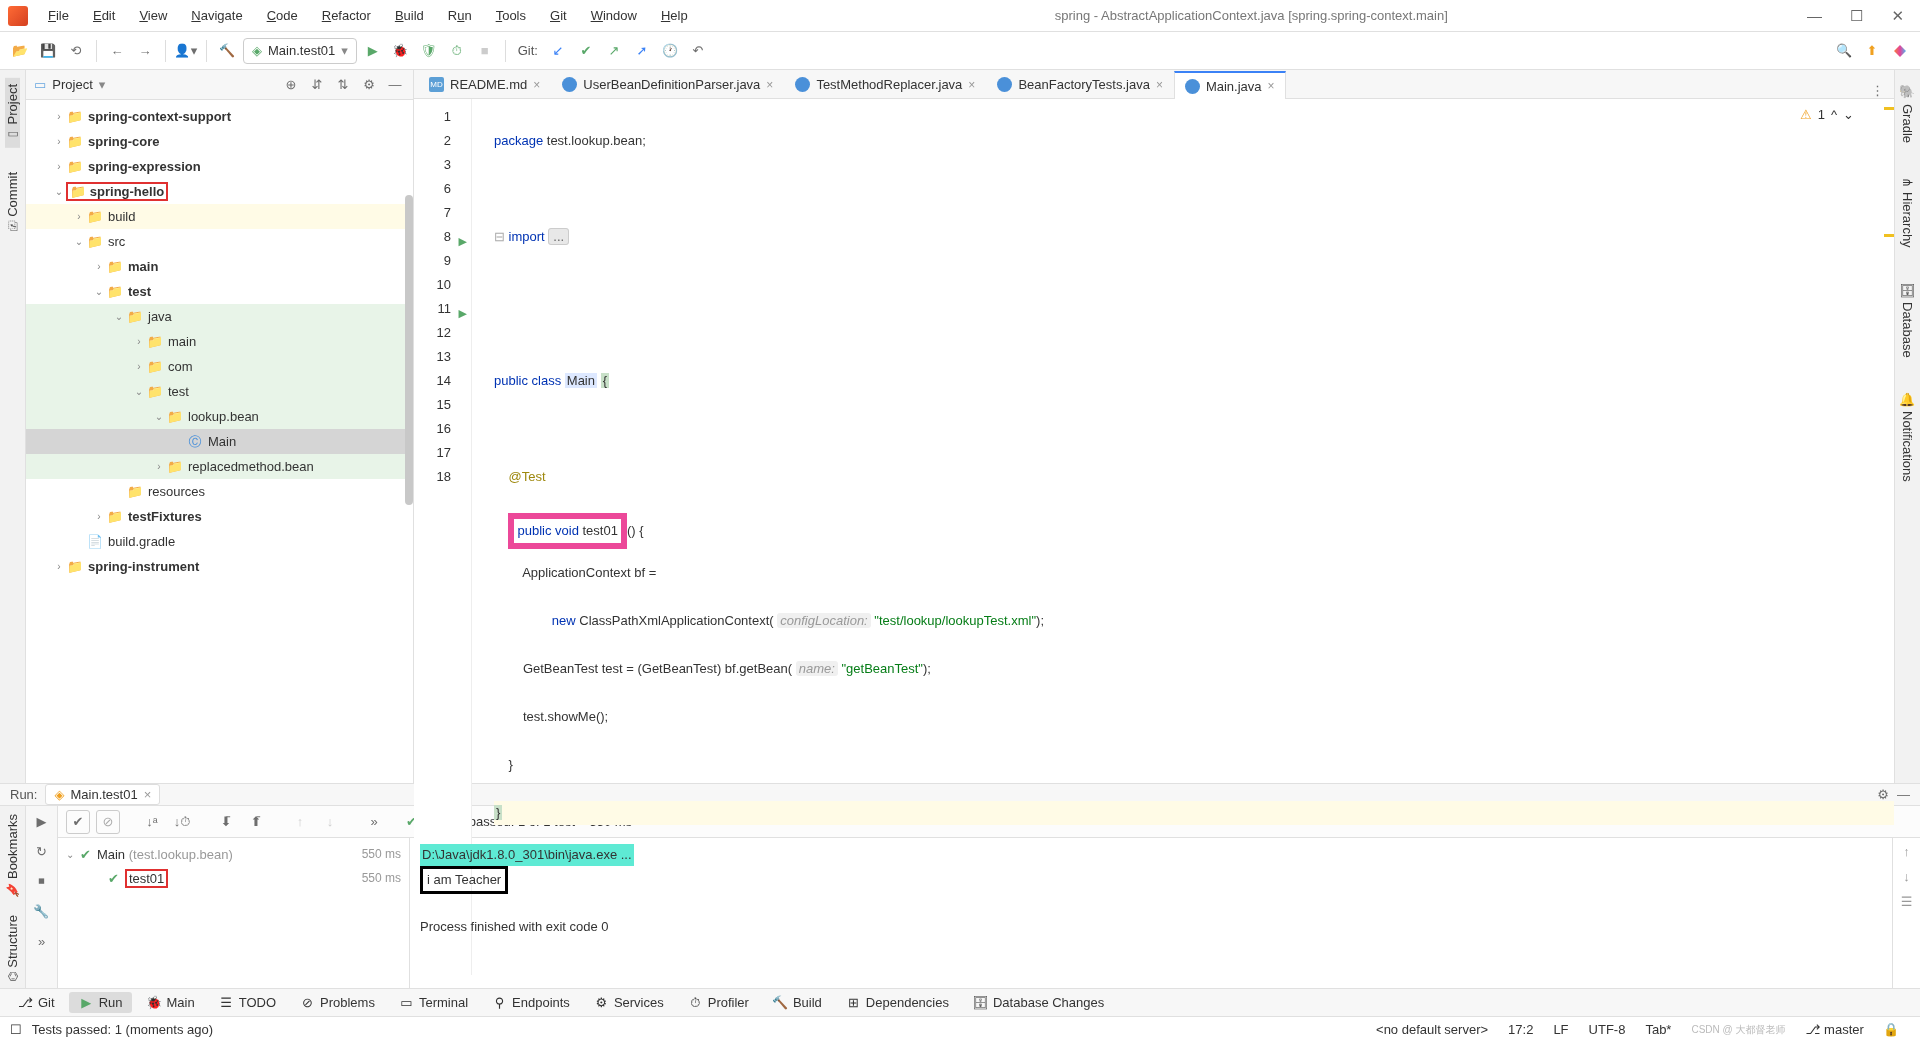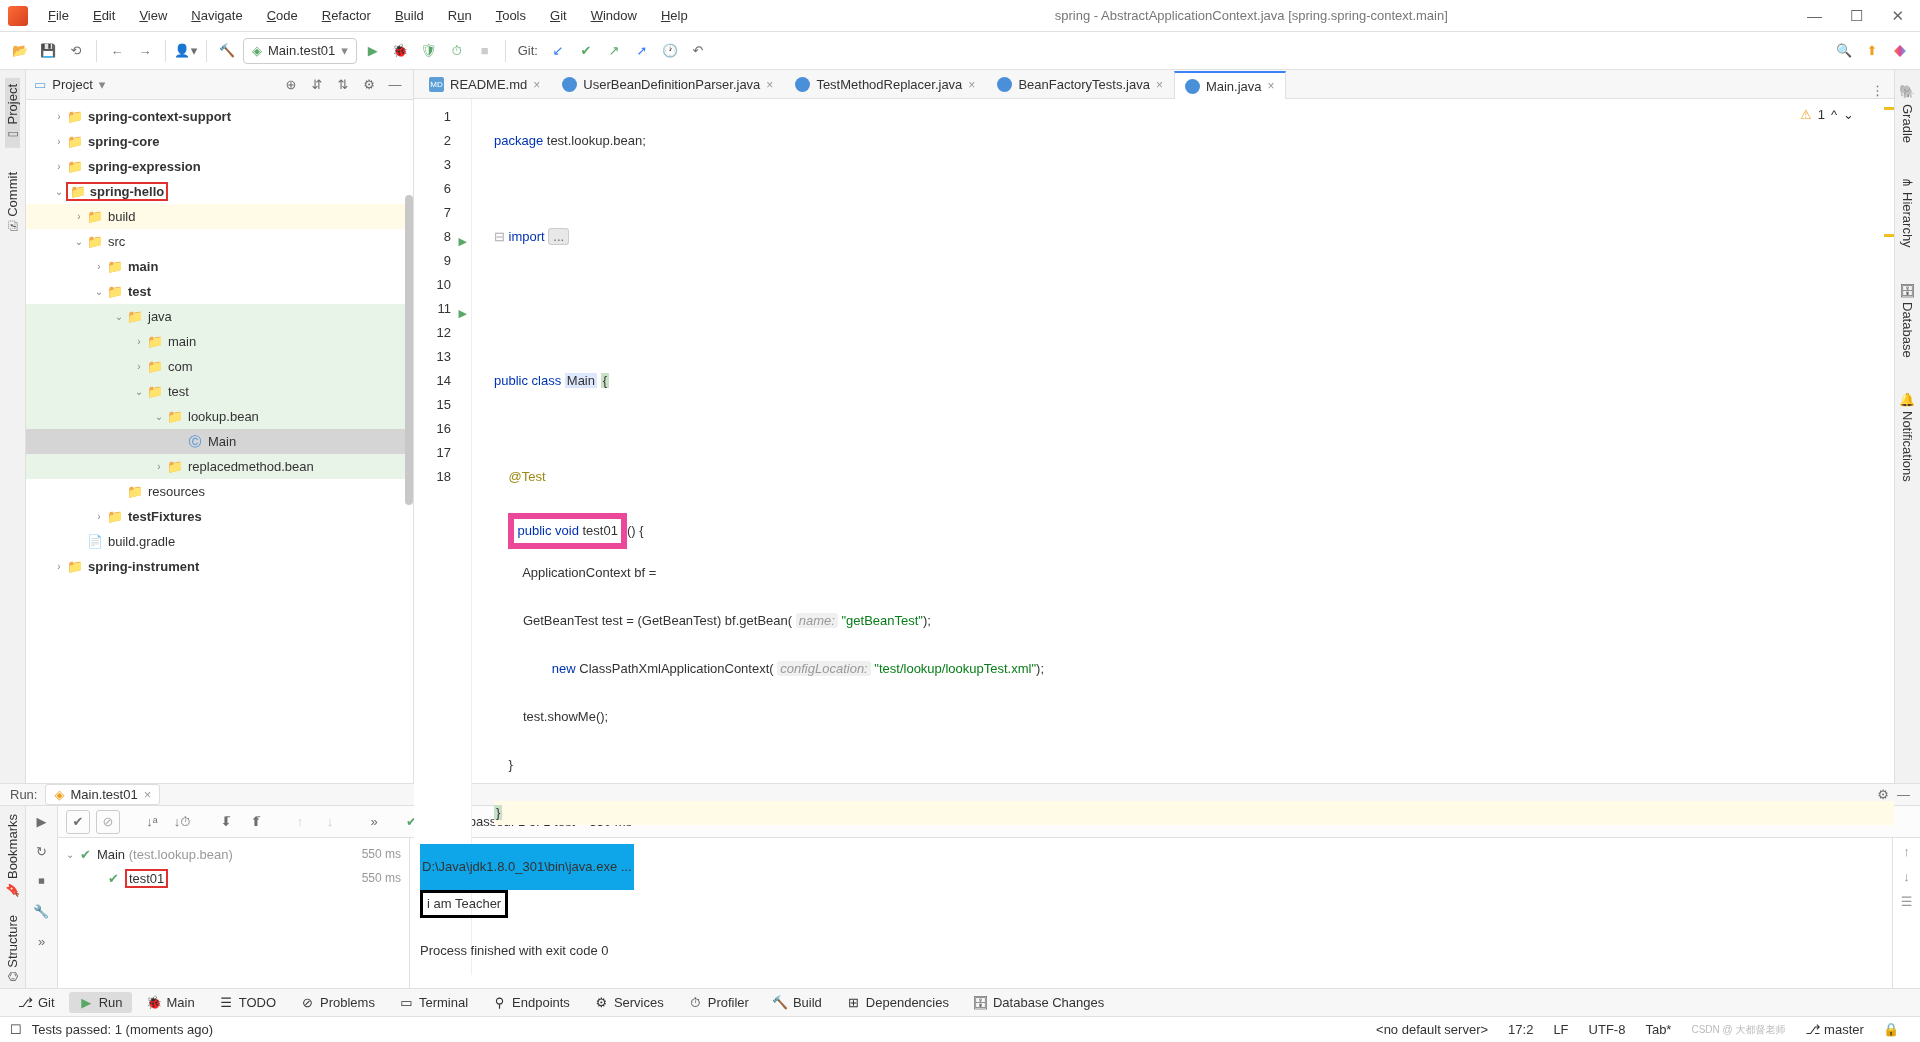--- a/index.html
+++ b/index.html
@@ -95,21 +95,21 @@
 .run-tb .passed b{color:#59a869;font-weight:normal}
 .run-content{flex:1;display:flex}
 .test-tree{width:352px;border-right:1px solid #e0e0e0;padding:4px 0}
 .test-tree .trow{display:flex;align-items:center;height:24px;padding:0 8px}
 .test-tree .trow .tar{width:14px;color:#888;font-size:10px}
 .test-tree .chk{color:#59a869;margin-right:6px}
 .test-tree .tname{flex:1}
 .test-tree .tsub{color:#999}
 .test-tree .ttime{color:#999;font-size:12px}
 .console{flex:1;padding:6px 10px;font-family:Consolas,monospace;font-size:14px;line-height:22px;position:relative}
-.console .cmd{background:#0ea5e9;display:inline-block;padding:12px 2px}
+.console .cmd{background:#5eead4;display:inline-block;padding:0 2px}
 .console .cons-redbox{border:3px solid #000000;display:inline-block;padding:0 4px}
 .console-rstrip{width:28px;border-left:1px solid #e0e0e0;display:flex;flex-direction:column;align-items:center;padding-top:6px;gap:10px}
 .console-rstrip span{color:#999;cursor:pointer}
 .bottombar{height:28px;border-top:1px solid #e0e0e0;display:flex;align-items:center;padding:0 8px;gap:4px;background:#f7f7f7}
 .bottombar .btab{display:flex;align-items:center;gap:5px;padding:3px 10px;cursor:pointer;color:#555;border-radius:3px}
 .bottombar .btab.active{background:#dcdcdc}
 .bottombar .bic{width:15px;height:15px;display:flex;align-items:center;justify-content:center}
 .statusbar{height:26px;border-top:1px solid #e0e0e0;display:flex;align-items:center;padding:0 10px;background:#fff;font-size:12px;color:#666}
 .statusbar .sp{flex:1}
 .statusbar .sitem{padding:0 10px}
@@ -359,22 +359,22 @@
 <div class="cl"><span class="kw">package</span><span> test.lookup.bean;</span></div>
 <div class="cl"></div>
 <div class="cl"><span style="color:#aaa">⊟ </span><span class="kw">import</span> <span class="fold">...</span></div>
 <div class="cl"></div>
 <div class="cl"></div>
 <div class="cl"><span class="kw">public class </span><span class="hl-name">Main</span> <span class="hl-brace">{</span></div>
 <div class="cl"></div>
 <div class="cl">    <span class="ann">@Test</span></div>
 <div class="cl">    <span class="code-redbox"><span class="kw">public void </span><span>test01</span></span><span>() {</span></div>
 <div class="cl">        <span>ApplicationContext bf =</span></div>
+<div class="cl">                <span class="kw">new</span><span> ClassPathXmlApplicationContext(</span> <span class="hint">configLocation:</span> <span class="str">"test/lookup/lookupTest.xml"</span><span>);</span></div>
 <div class="cl">        <span>GetBeanTest test = (GetBeanTest) bf.getBean(</span> <span class="hint">name:</span> <span class="str">"getBeanTest"</span><span>);</span></div>
-<div class="cl">                <span class="kw">new</span><span> ClassPathXmlApplicationContext(</span> <span class="hint">configLocation:</span> <span class="str">"test/lookup/lookupTest.xml"</span><span>);</span></div>
 <div class="cl">        <span>test.showMe();</span></div>
 <div class="cl">    <span>}</span></div>
 <div class="cl curline"><span class="hl-brace">}</span></div>
 <div class="cl"></div>
         <div class="warnbadge">
           <span class="wic">⚠</span>
           <span>1</span>
           <span>^</span>
           <span>⌄</span>
         </div>

